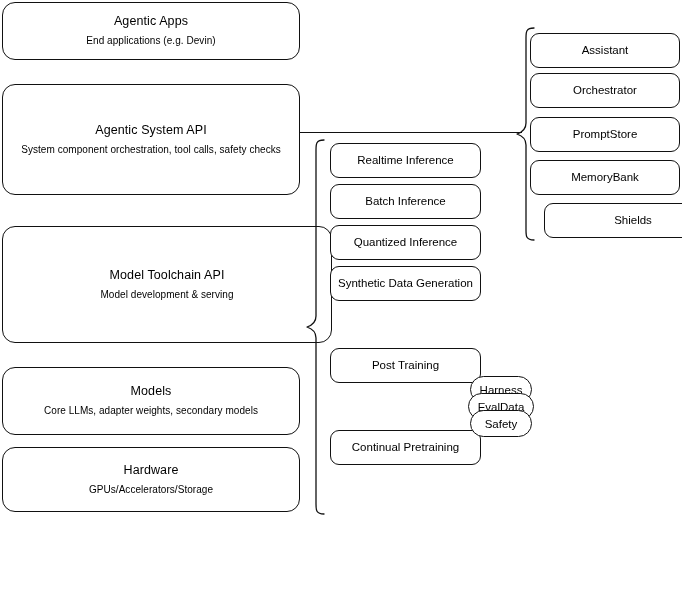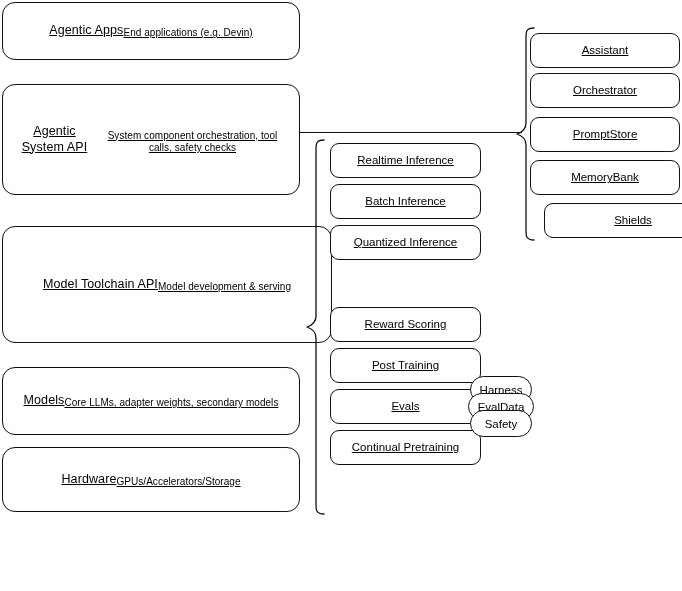--- a/index.html
+++ b/index.html
@@ -20,26 +20,25 @@
     background: #ffffff;
   }
 
   
   .node {
     position: absolute;
     box-sizing: border-box;
     border: 1.2px solid #111111;
     background: #ffffff;
     display: flex;
-    flex-direction: row;
+    flex-direction: column;
     align-items: center;
     justify-content: center;
     text-align: center;
     line-height: 1.25;
-    text-decoration: underline;
   }
 
   
   .layer {
     border-radius: 13px;
     padding: 4px 10px;
   }
   .layer .title {
     font-size: 12.5px;
     letter-spacing: 0.1px;
@@ -135,28 +134,25 @@
 
   <div class="node chip" style="left:330px; top:143px; width:151px;">
     <span>Realtime Inference</span>
   </div>
   <div class="node chip" style="left:330px; top:184px; width:151px;">
     <span>Batch Inference</span>
   </div>
   <div class="node chip" style="left:330px; top:225px; width:151px;">
     <span>Quantized Inference</span>
   </div>
-  <div class="node chip" style="left:330px; top:307px; width:151px;">
-    <span>Reward Scoring</span>
+  <div class="node chip" style="left:330px; top:266px; width:151px;">
+    <span>Synthetic Data Generation</span>
   </div>
   <div class="node chip" style="left:330px; top:348px; width:151px;">
     <span>Post Training</span>
-  </div>
-  <div class="node chip" style="left:330px; top:389px; width:151px;">
-    <span>Evals</span>
   </div>
   <div class="node chip" style="left:330px; top:430px; width:151px;">
     <span>Continual Pretraining</span>
   </div>
 
   <div class="pill" style="left:470px; top:376px; width:62px;">
     <span>Harness</span>
   </div>
   <div class="pill" style="left:468px; top:393px; width:66px;">
     <span>EvalData</span>

